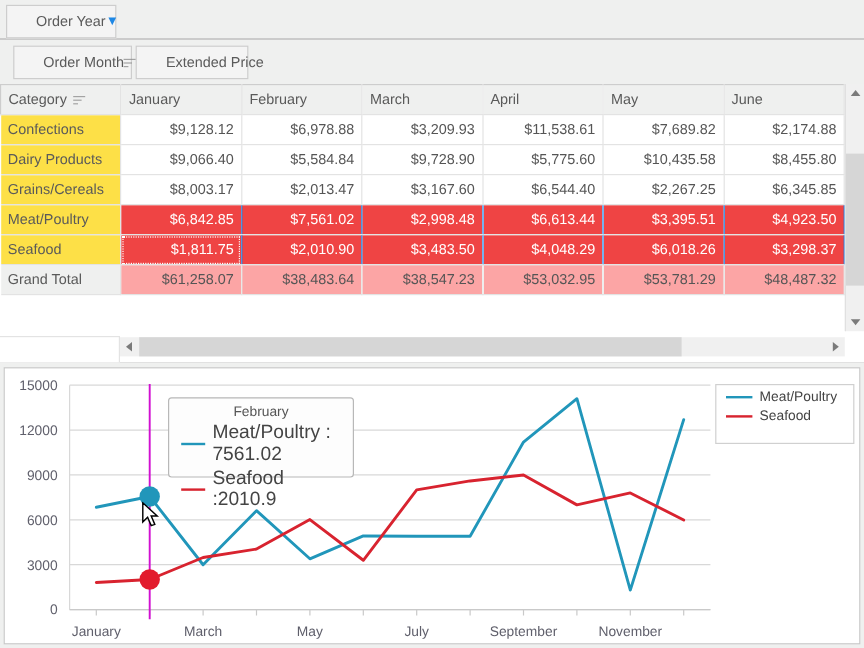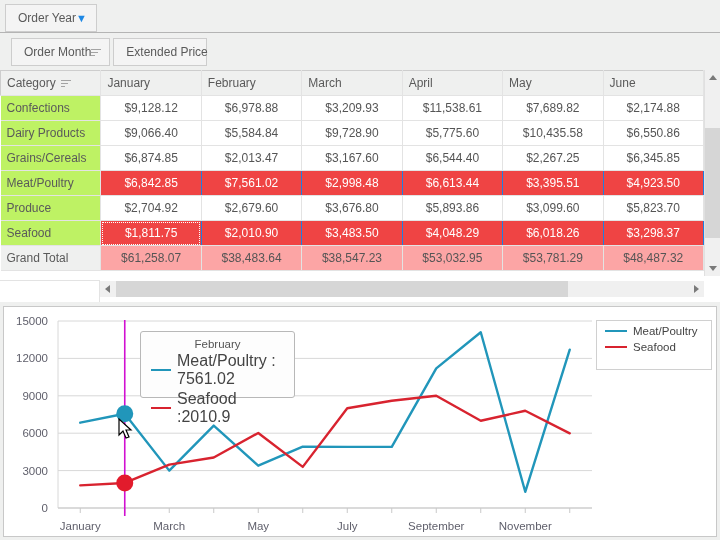--- a/index.html
+++ b/index.html
@@ -40,21 +40,21 @@
     left: 0; top: 34px;
     width: 720px; height: 35px;
     background: #eff0ef;
     padding: 4px 0 0 5px;
   }
 
   .field-btn {
     display: inline-flex;
     align-items: center;
     height: 28px;
-    padding: 0 12px;
+    padding: 0 24px;
     background: #f4f4f4;
     border: 1px solid #cdcdcd;
     color: #5a5a5a;
     font-size: 12px;
     white-space: nowrap;
     vertical-align: top;
   }
   .field-btn .lbl { line-height: 22px; }
   .field-btn.year { width: 92px; justify-content: space-between; }
   .field-btn.ext  { width: 94px; }
@@ -110,29 +110,29 @@
   th.colhdr {
     background: #eff0ef;
     text-align: left;
     color: #5a5a5a;
     border-right: 1px solid #d7d7d7;
     border-bottom: 1px solid #cdcdcd;
     border-top: 1px solid #cdcdcd;
     height: 26px;
   }
   td.rowhdr {
-    background: #bef264;
+    background: #fde047;
     text-align: left;
     color: #5a5a5a;
     border-right: 1px solid #d7d7d7;
     border-bottom: 1px solid #e0e0e0;
   }
   td.val {
     background: #ffffff;
-    text-align: center;
+    text-align: right;
     color: #555555;
   }
   tr.total td.val { background: #fca5a5; color: #555555; }
   tr.total td.rowhdr { background: #eff0ef; }
   tr.sel td.val { background: #ef4444; color: #ffffff; border-right-color: #1e7fe0; }
   tr.sel td.val.focus {
     outline: 1px dotted #ffffff;
     outline-offset: -2px;
   }
 
@@ -280,48 +280,39 @@
             <td class="val">$7,689.82</td>
             <td class="val">$2,174.88</td>
           </tr>
           <tr>
             <td class="rowhdr">Dairy Products</td>
             <td class="val">$9,066.40</td>
             <td class="val">$5,584.84</td>
             <td class="val">$9,728.90</td>
             <td class="val">$5,775.60</td>
             <td class="val">$10,435.58</td>
-            <td class="val">$6,550.86</td>
+            <td class="val">$8,455.80</td>
           </tr>
           <tr>
             <td class="rowhdr">Grains/Cereals</td>
-            <td class="val">$6,874.85</td>
+            <td class="val">$8,003.17</td>
             <td class="val">$2,013.47</td>
             <td class="val">$3,167.60</td>
             <td class="val">$6,544.40</td>
             <td class="val">$2,267.25</td>
             <td class="val">$6,345.85</td>
           </tr>
           <tr class="sel">
             <td class="rowhdr">Meat/Poultry</td>
             <td class="val">$6,842.85</td>
             <td class="val">$7,561.02</td>
             <td class="val">$2,998.48</td>
             <td class="val">$6,613.44</td>
             <td class="val">$3,395.51</td>
             <td class="val">$4,923.50</td>
-          </tr>
-          <tr>
-            <td class="rowhdr">Produce</td>
-            <td class="val">$2,704.92</td>
-            <td class="val">$2,679.60</td>
-            <td class="val">$3,676.80</td>
-            <td class="val">$5,893.86</td>
-            <td class="val">$3,099.60</td>
-            <td class="val">$5,823.70</td>
           </tr>
           <tr class="sel">
             <td class="rowhdr">Seafood</td>
             <td class="val focus">$1,811.75</td>
             <td class="val">$2,010.90</td>
             <td class="val">$3,483.50</td>
             <td class="val">$4,048.29</td>
             <td class="val">$6,018.26</td>
             <td class="val">$3,298.37</td>
           </tr>

